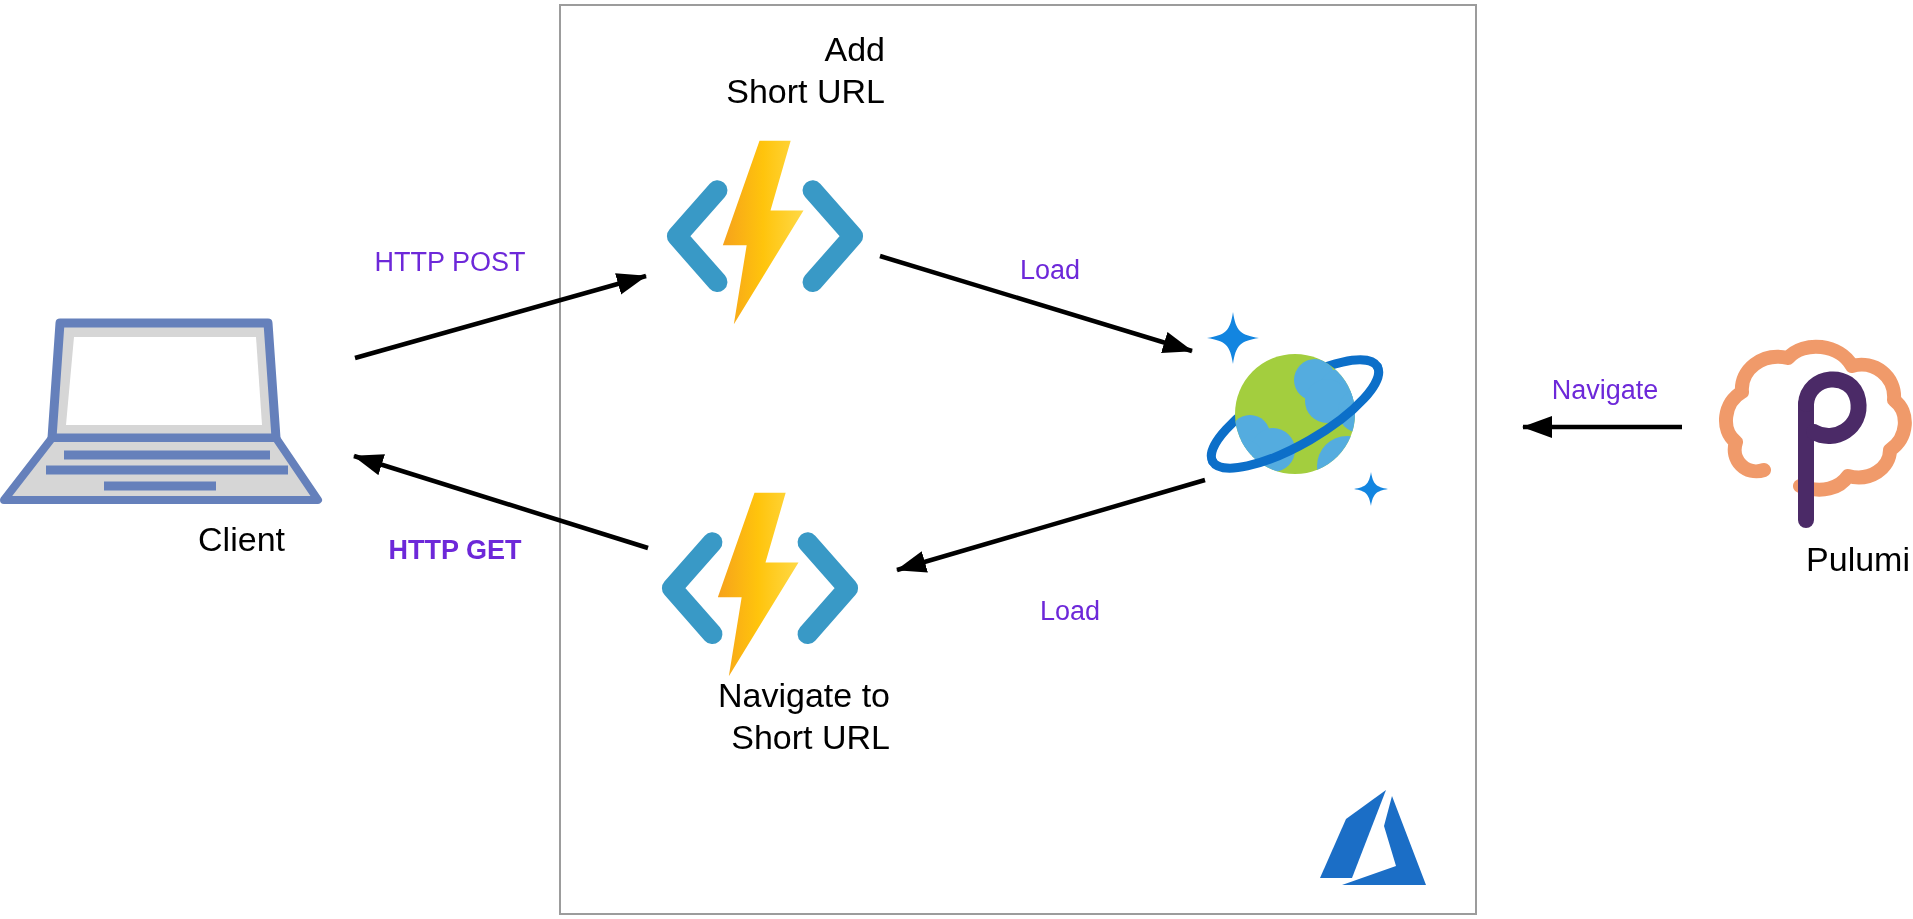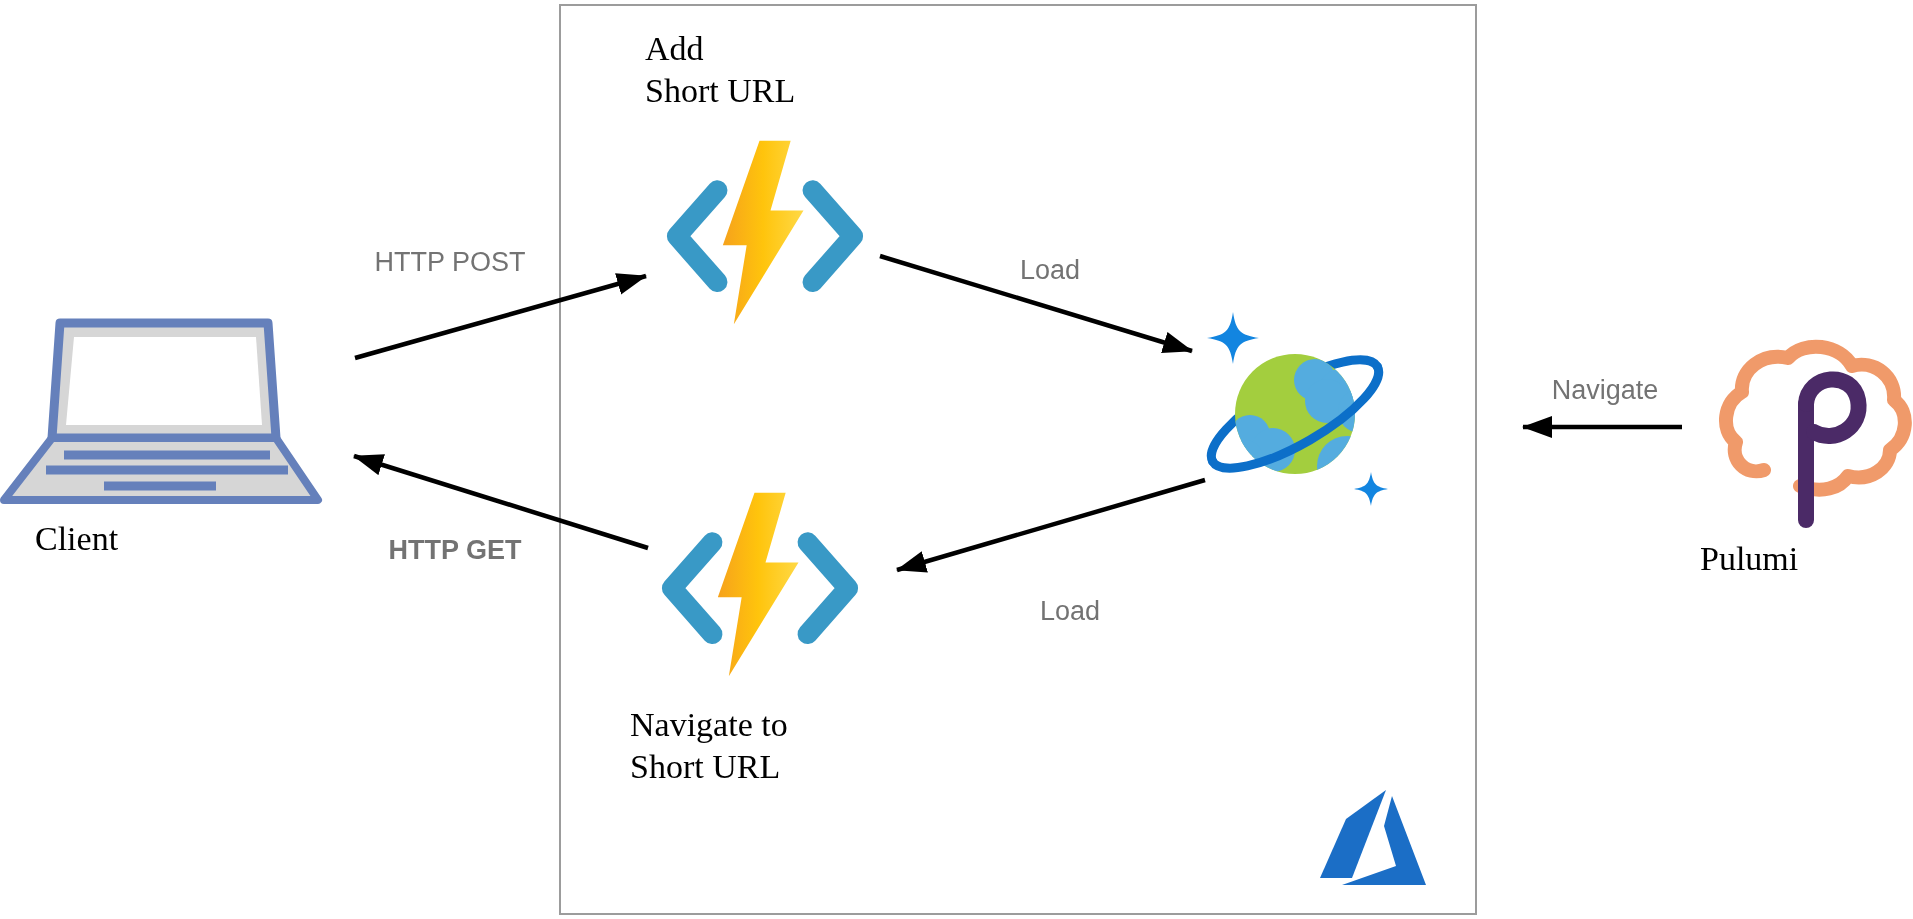--- a/index.html
+++ b/index.html
@@ -6,26 +6,26 @@
   #canvas{
     position:relative;width:1913px;height:919px;background:#ffffff;overflow:hidden;
     font-family:"Liberation Sans", sans-serif;color:#000;
   }
   .abs{position:absolute;}
   #azure-box{
     position:absolute;left:559px;top:4px;width:914px;height:907px;
     border:2px solid #9c9c9c;background:transparent;
   }
   .node-label{
-    position:absolute;text-align:left;white-space:pre-line;
-    font-size:34px;line-height:42px;color:#000;font-family:Liberation Serif, serif;
+    position:absolute;text-align:right;white-space:pre-line;
+    font-size:34px;line-height:42px;color:#000;
   }
   .edge-label{
     position:absolute;text-align:center;white-space:nowrap;
-    font-size:27px;line-height:30px;color:#737373;
+    font-size:27px;line-height:30px;color:#6d28d9;
   }
   svg{display:block;overflow:visible;}
 </style>
 </head>
 <body>
 
 <div id="canvas">
 
   <div id="azure-box"></div>
 
@@ -118,21 +118,21 @@
       <line x1="355" y1="358" x2="646" y2="276" marker-end="url(#ah)"></line>
       <line x1="880" y1="256" x2="1192" y2="351" marker-end="url(#ah)"></line>
       <line x1="1205" y1="480" x2="897" y2="570" marker-end="url(#ah)"></line>
       <line x1="648" y1="548" x2="354" y2="456" marker-end="url(#ah)"></line>
       <line x1="1682" y1="427" x2="1523" y2="427" marker-end="url(#ah)"></line>
     </g>
   </svg>
 
   <div class="node-label" style="left:645px;top:28px;width:240px;">Add
 Short URL</div>
-  <div class="node-label" style="left:630px;top:704px;width:260px;">Navigate to
+  <div class="node-label" style="left:630px;top:674px;width:260px;">Navigate to
 Short URL</div>
   <div class="node-label" style="left:35px;top:518px;width:250px;">Client</div>
   <div class="node-label" style="left:1700px;top:538px;width:210px;">Pulumi</div>
 
   <div class="edge-label" style="left:345px;top:247px;width:210px;">HTTP POST</div>
   <div class="edge-label" style="left:985px;top:255px;width:130px;">Load</div>
   <div class="edge-label" style="left:1005px;top:550px;width:130px;margin-top:46px;">Load</div>
   <div class="edge-label" style="left:350px;top:535px;width:210px;font-weight:bold;">HTTP GET</div>
   <div class="edge-label" style="left:1520px;top:375px;width:170px;">Navigate</div>
 

